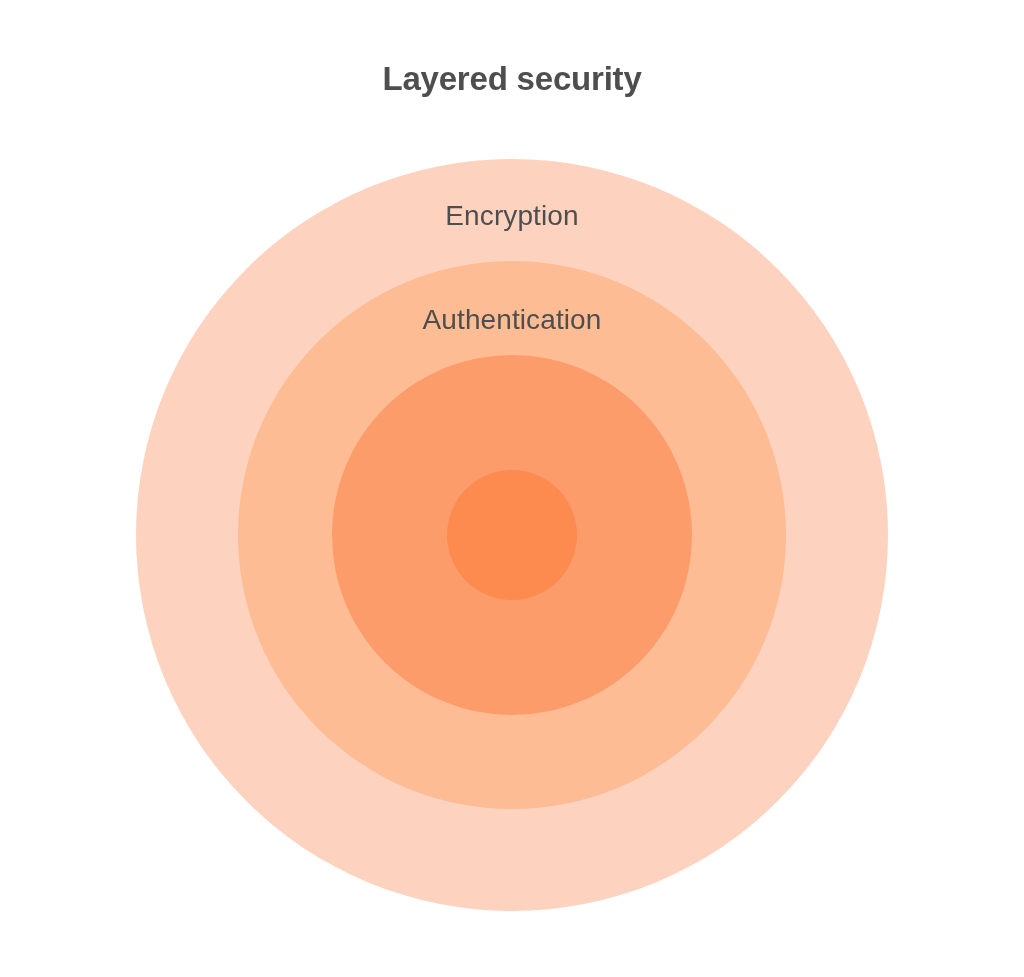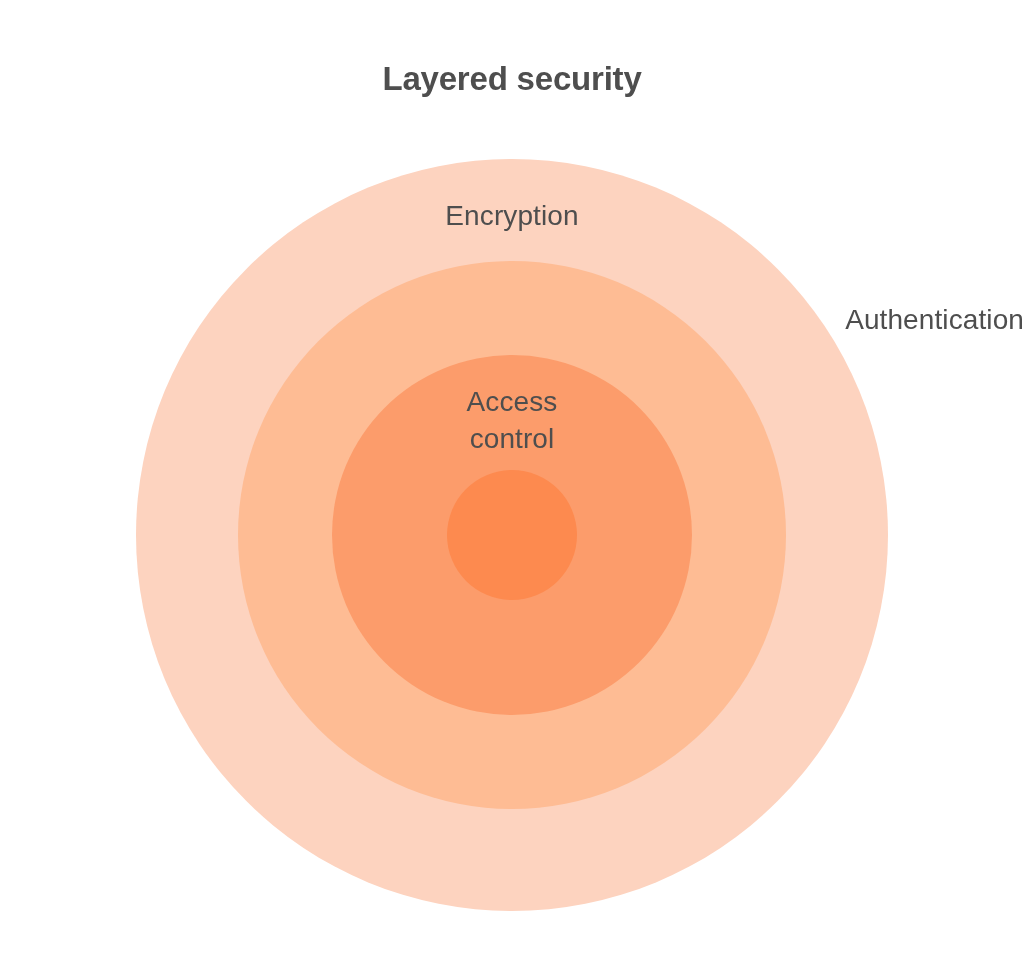--- a/index.html
+++ b/index.html
@@ -80,36 +80,34 @@
     left: 0;
     text-align: center;
     color: #4e4e4e;
     font-size: 28px;
     font-weight: normal;
     line-height: 37px;
     letter-spacing: 0.1px;
     white-space: pre-line;
   }
   .label-0 { top: 193px; }
-  .label-1 { top: 297px; text-align: right; }
+  .label-1 { top: 297px; }
   .label-2 { top: 379px; }
   .label-3 { top: 512px; }
 </style>
 </head>
 <body>
 
 <div id="diagram-root">
 
   <div class="chart-title">Layered security</div>
 
   <div class="rings-layer">
     <div class="ring ring-0"></div>
     <div class="ring ring-1"></div>
     <div class="ring ring-2"></div>
     <div class="ring ring-3"></div>
 
     <div class="ring-label label-0">Encryption</div>
     <div class="ring-label label-1">Authentication</div>
-    <div class="ring-label label-2">Access
-control</div>
   </div>
 
 </div>
 
 </body></html>

